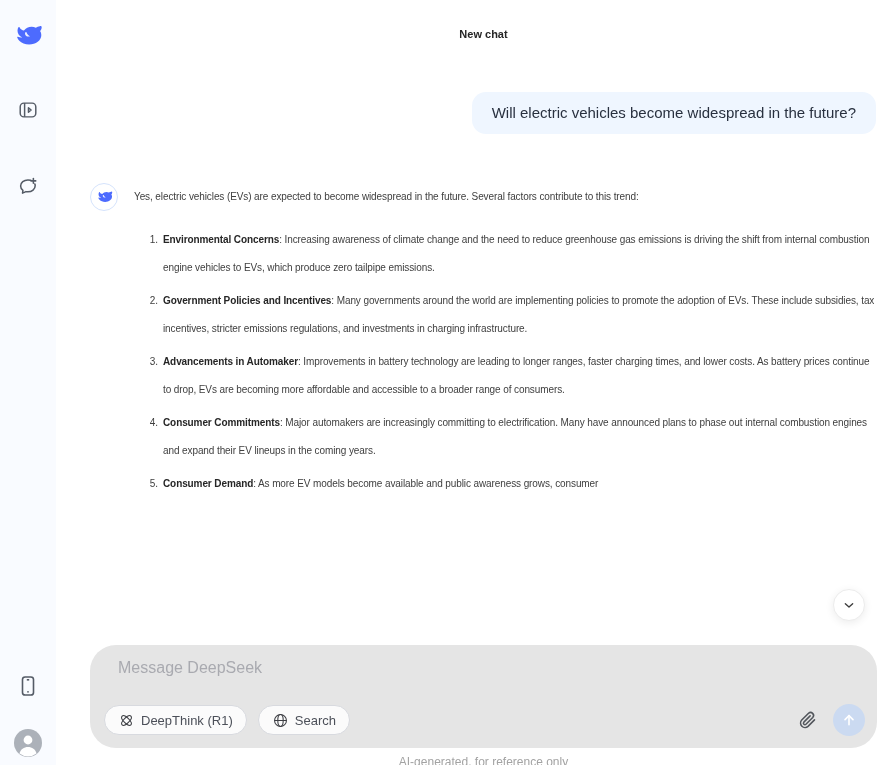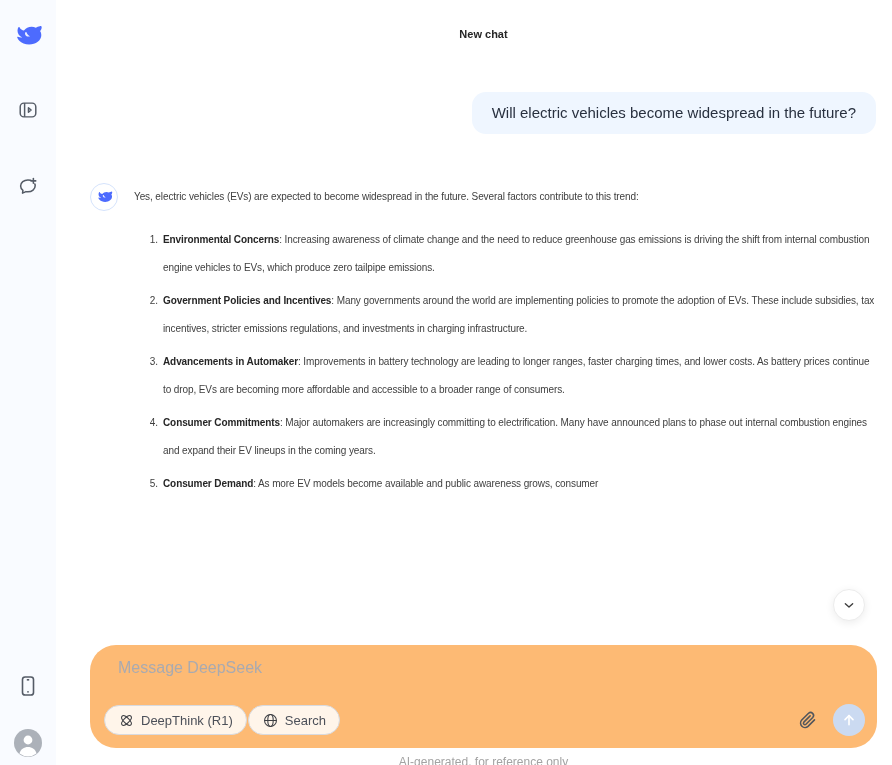--- a/index.html
+++ b/index.html
@@ -29,24 +29,24 @@
   .assistant-body p { margin-bottom:14px; }
   .a-list { list-style:none; }
   .a-list li { position:relative; padding-left:29px; margin-bottom:4px; }
   .a-list .num { position:absolute; left:0; width:24px; text-align:right; color:#404040; }
   .a-list .li-title { font-weight:700; color:#262626;text-align:right; }
 
   
   .scroll-btn { position:absolute; left:833px; top:589px; width:32px; height:32px; border-radius:50%; background:#fff; border:1px solid #ECECEC; box-shadow:0 2px 8px rgba(0,0,0,.08); display:flex; align-items:center; justify-content:center; cursor:pointer; color:#3B3B3B; }
 
   
-  .composer { position:absolute; left:90px; top:645px; width:787px; height:103px; background:#fdba74; border-radius:26px; }
+  .composer { position:absolute; left:90px; top:645px; width:787px; height:103px; background:#e5e5e5; border-radius:26px; }
   .composer textarea { position:absolute; left:28px; top:14px; width:730px; height:42px; background:transparent; border:none; outline:none; resize:none; font-family:"Liberation Sans","DejaVu Sans",sans-serif; font-size:16px; color:#333; }
   .composer textarea::placeholder { color:#A9AAB0; }
-  .pill-row { position:absolute; left:14px; bottom:13px; display:flex; gap:1px; }
+  .pill-row { position:absolute; left:14px; bottom:13px; display:flex; gap:11px; }
   .pill { display:inline-flex; align-items:center; gap:6px; height:30px; padding:0 13px; border:1px solid #D8DADF; border-radius:16px; background:rgba(255,255,255,.85); font-size:13px; color:#4C5059; cursor:pointer; }
   .pill .p-icon { display:flex; color:#3D3F44; }
   .composer-right { position:absolute; right:12px; bottom:12px; display:flex; align-items:center; gap:13px; }
   .clip-btn { width:26px; height:26px; display:flex; align-items:center; justify-content:center; color:#52565C; cursor:pointer; background:none; border:none; }
   .send-btn { width:32px; height:32px; border-radius:50%; background:#CBDAF1; border:none; display:flex; align-items:center; justify-content:center; cursor:pointer; }
 
   
   .footer-note { position:absolute; left:90px; top:755px; width:787px; text-align:center; font-size:12px; color:#A3A3A3; }
 </style>
 </head>

